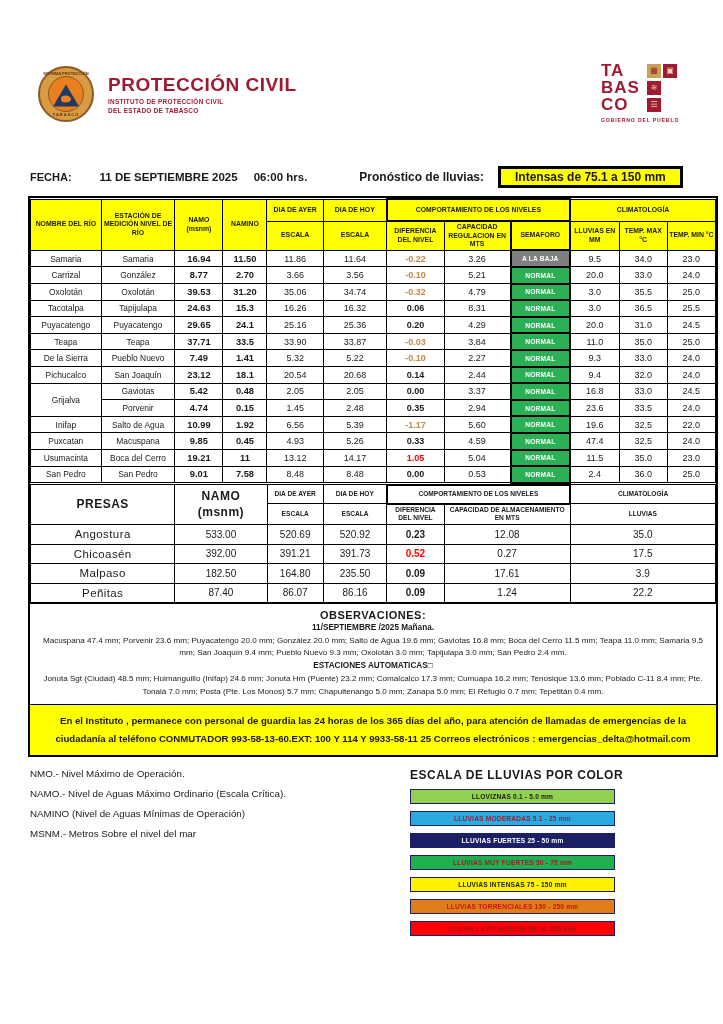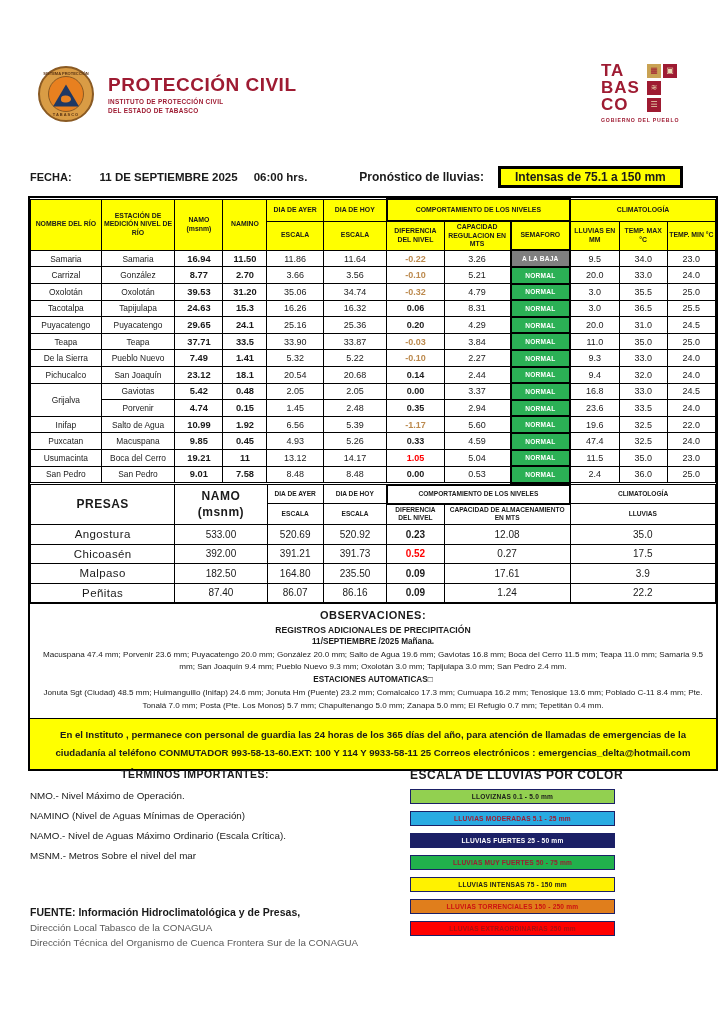--- a/index.html
+++ b/index.html
@@ -452,39 +452,37 @@
             <td>86.16</td>
             <td class="dif" style="color: rgb(26, 26, 26);">0.09</td>
             <td>1.24</td>
             <td>22.2</td>
           </tr>
         </tbody>
     </table>
 
     <div class="obs">
       <div class="obs-title">OBSERVACIONES:</div>
-      <div class="obs-sub">REGISTROS ADICIONALES DE PRECIPITACIÓN</div>
       <div class="obs-sub2">11/SEPTIEMBRE /2025 Mañana.</div>
       <div class="obs-line">Macuspana 47.4 mm; Porvenir 23.6 mm; Puyacatengo 20.0 mm; González 20.0 mm; Salto de Agua 19.6 mm; Gaviotas 16.8 mm; Boca del Cerro 11.5 mm; Teapa 11.0 mm; Samaria 9.5 mm; San Joaquín 9.4 mm; Pueblo Nuevo 9.3 mm; Oxolotán 3.0 mm; Tapijulapa 3.0 mm; San Pedro 2.4 mm.</div>
       <div class="obs-sub2">ESTACIONES AUTOMATICAS□</div>
       <div class="obs-line">Jonuta Sgt (Ciudad) 48.5 mm; Huimanguillo (Inifap) 24.6 mm; Jonuta Hm (Puente) 23.2 mm; Comalcalco 17.3 mm; Cumuapa 16.2 mm; Tenosique 13.6 mm; Poblado C-11 8.4 mm; Pte. Tonalá 7.0 mm; Posta (Pte. Los Monos) 5.7 mm; Chapultenango 5.0 mm; Zanapa 5.0 mm; El Refugio 0.7 mm; Tepetitán 0.4 mm.</div>
     </div>
 
     <div class="alert-band">En el Instituto , permanece con personal de guardia las 24 horas de los 365 días del año, para atención de llamadas de emergencias de la ciudadanía al teléfono  CONMUTADOR  993-58-13-60.EXT: 100 Y 114  Y 9933-58-11 25   Correos electrónicos : emergencias_delta@hotmail.com</div>
   </div>
 
   <div class="terms">
-    <div class="terms-title">TÉRMINOS IMPORTANTES:</div>
     <div>
 
         <div class="line">NMO.- Nivel Máximo de Operación.</div>
 
+        <div class="line">NAMO.- Nivel de Aguas Máximo Ordinario (Escala Crítica).</div>
+
         <div class="line">NAMINO (Nivel de Aguas Mínimas de Operación)</div>
-
-        <div class="line">NAMO.- Nivel de Aguas Máximo Ordinario (Escala Crítica).</div>
 
         <div class="line">MSNM.- Metros Sobre el nivel del mar</div>
       </div>
   </div>
 
   <div class="legend">
     <div class="legend-title">ESCALA DE LLUVIAS POR COLOR</div>
     <div>
 
         <div class="bar" style="background: rgb(146, 208, 80); color: rgb(26, 26, 26);">LLOVIZNAS   0.1 -  5.0 mm</div>
@@ -496,19 +494,14 @@
         <div class="bar" style="background: rgb(33, 177, 76); color: rgb(158, 27, 50);">LLUVIAS MUY FUERTES   50 - 75 mm</div>
 
         <div class="bar" style="background: rgb(255, 242, 0); color: rgb(26, 26, 26);">LLUVIAS INTENSAS    75 - 150 mm</div>
 
         <div class="bar" style="background: rgb(224, 126, 28); color: rgb(204, 17, 17);">LLUVIAS TORRENCIALES  150 - 250  mm</div>
 
         <div class="bar" style="background: rgb(255, 0, 0); color: rgb(168, 16, 16);">LLUVIAS EXTRAORDINARIAS 250  mm</div>
       </div>
   </div>
 
-  <div class="fuente">
-    <div class="f1">FUENTE: Información Hidroclimatológica y de Presas,</div>
-    <div class="f2">Dirección Local Tabasco de la CONAGUA</div>
-    <div class="f2">Dirección Técnica del Organismo de Cuenca Frontera Sur de la CONAGUA</div>
-  </div>
 
 </div>
 
 </body></html>

